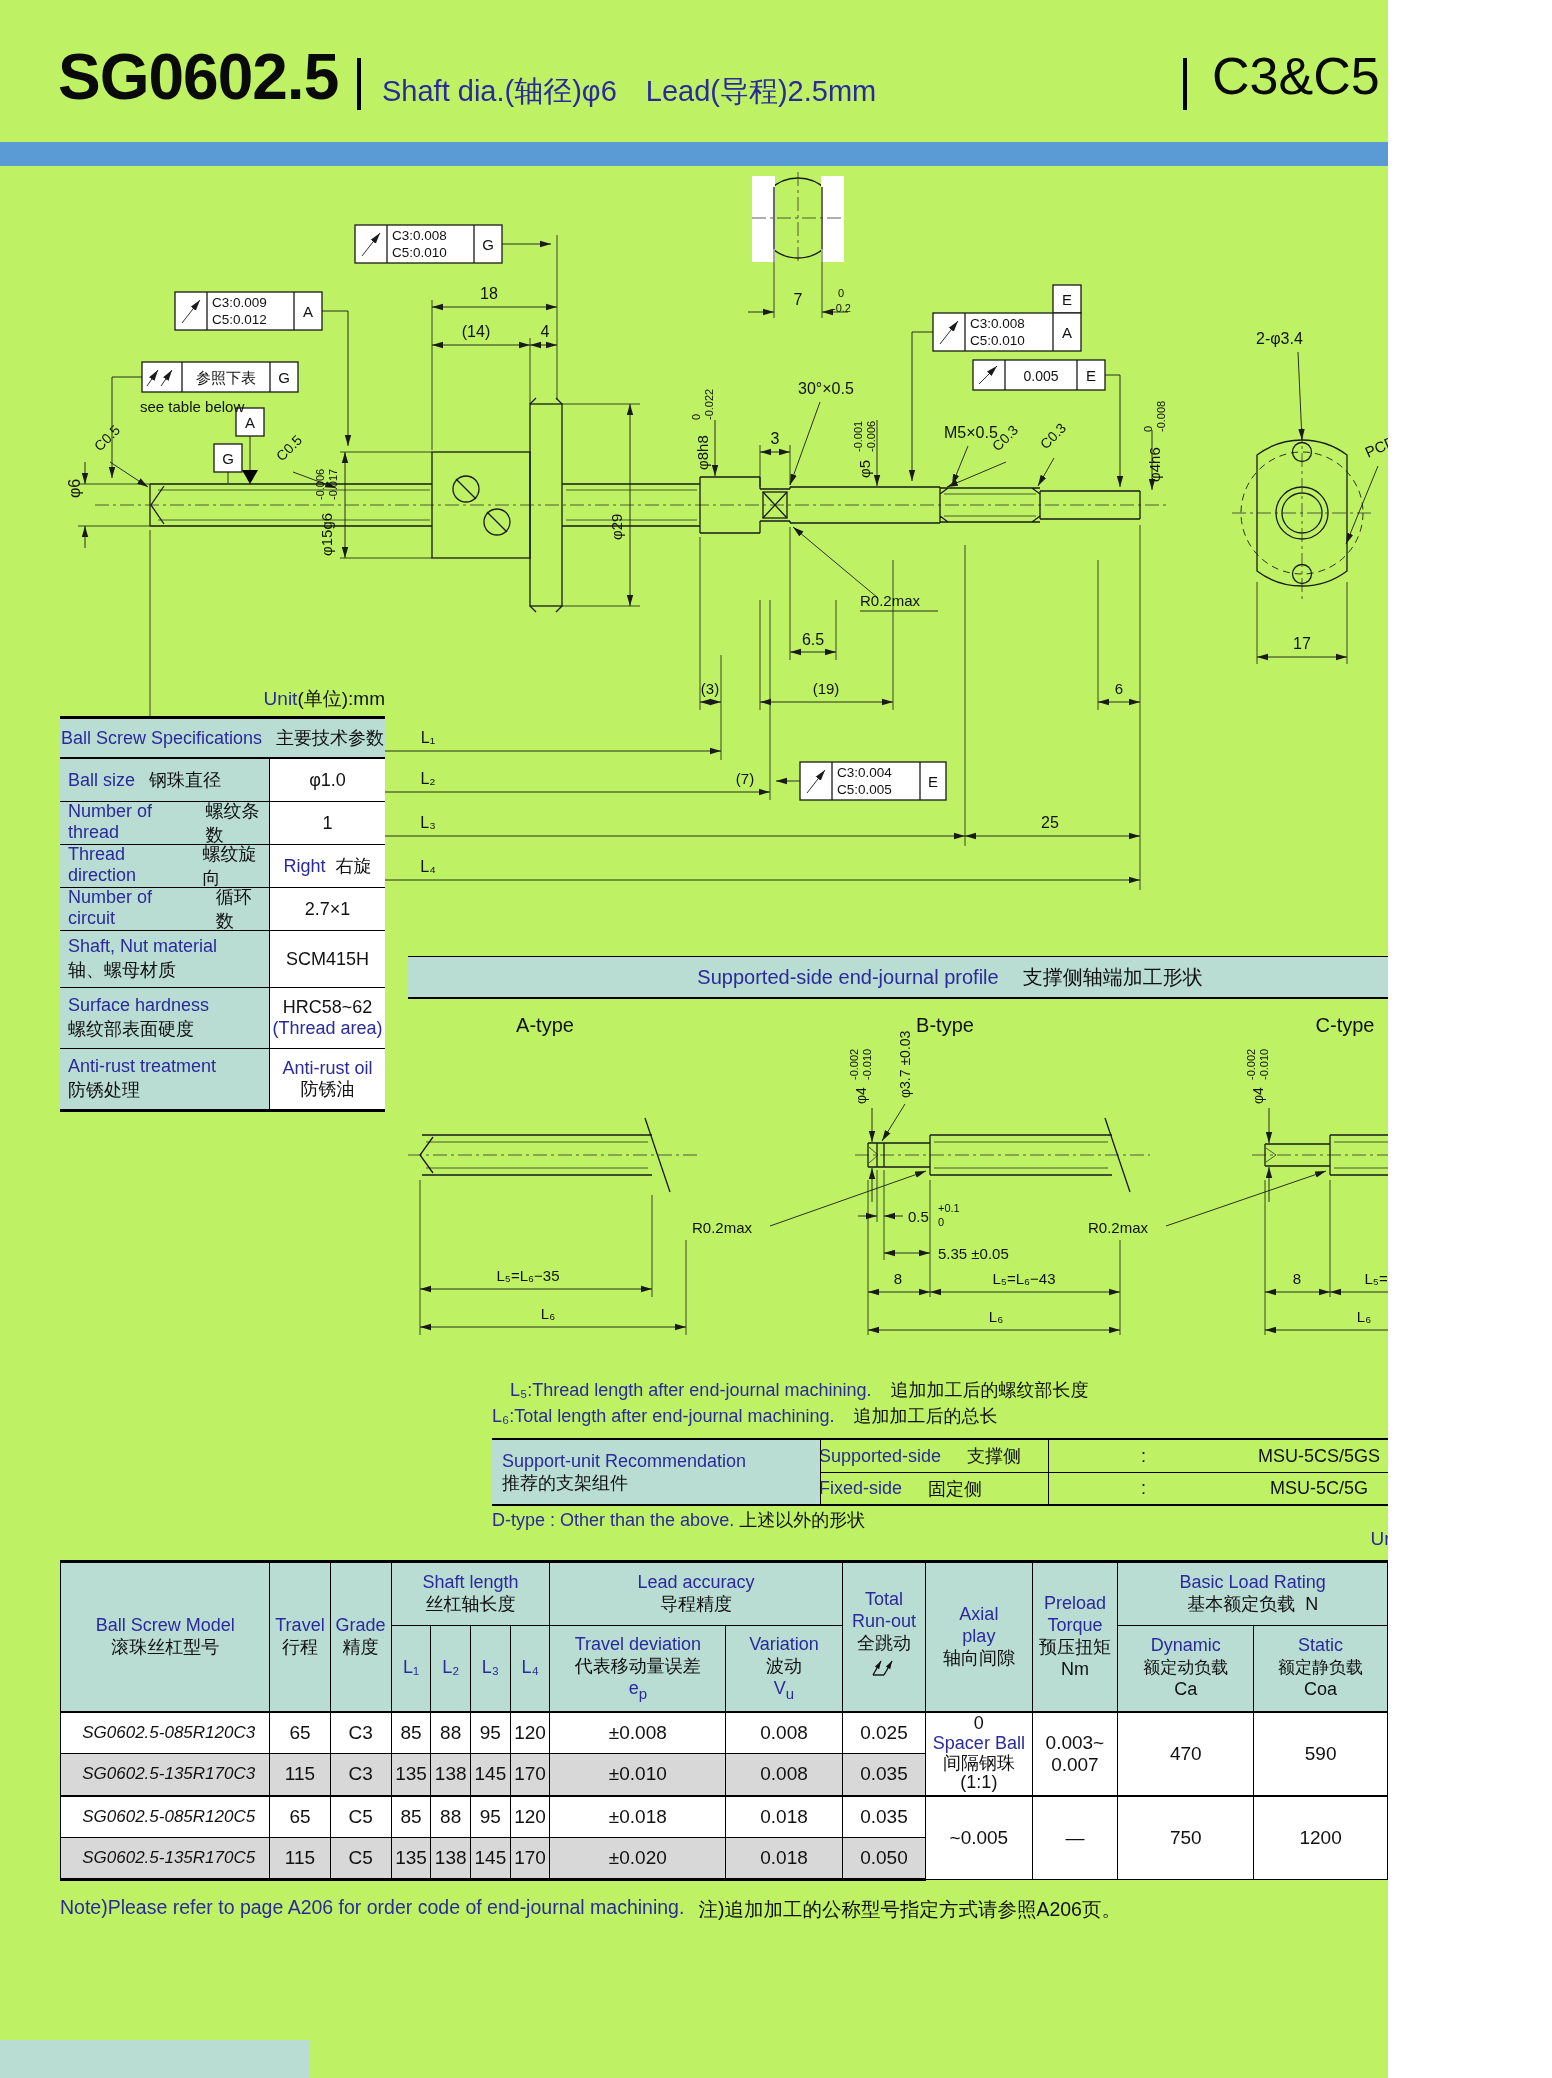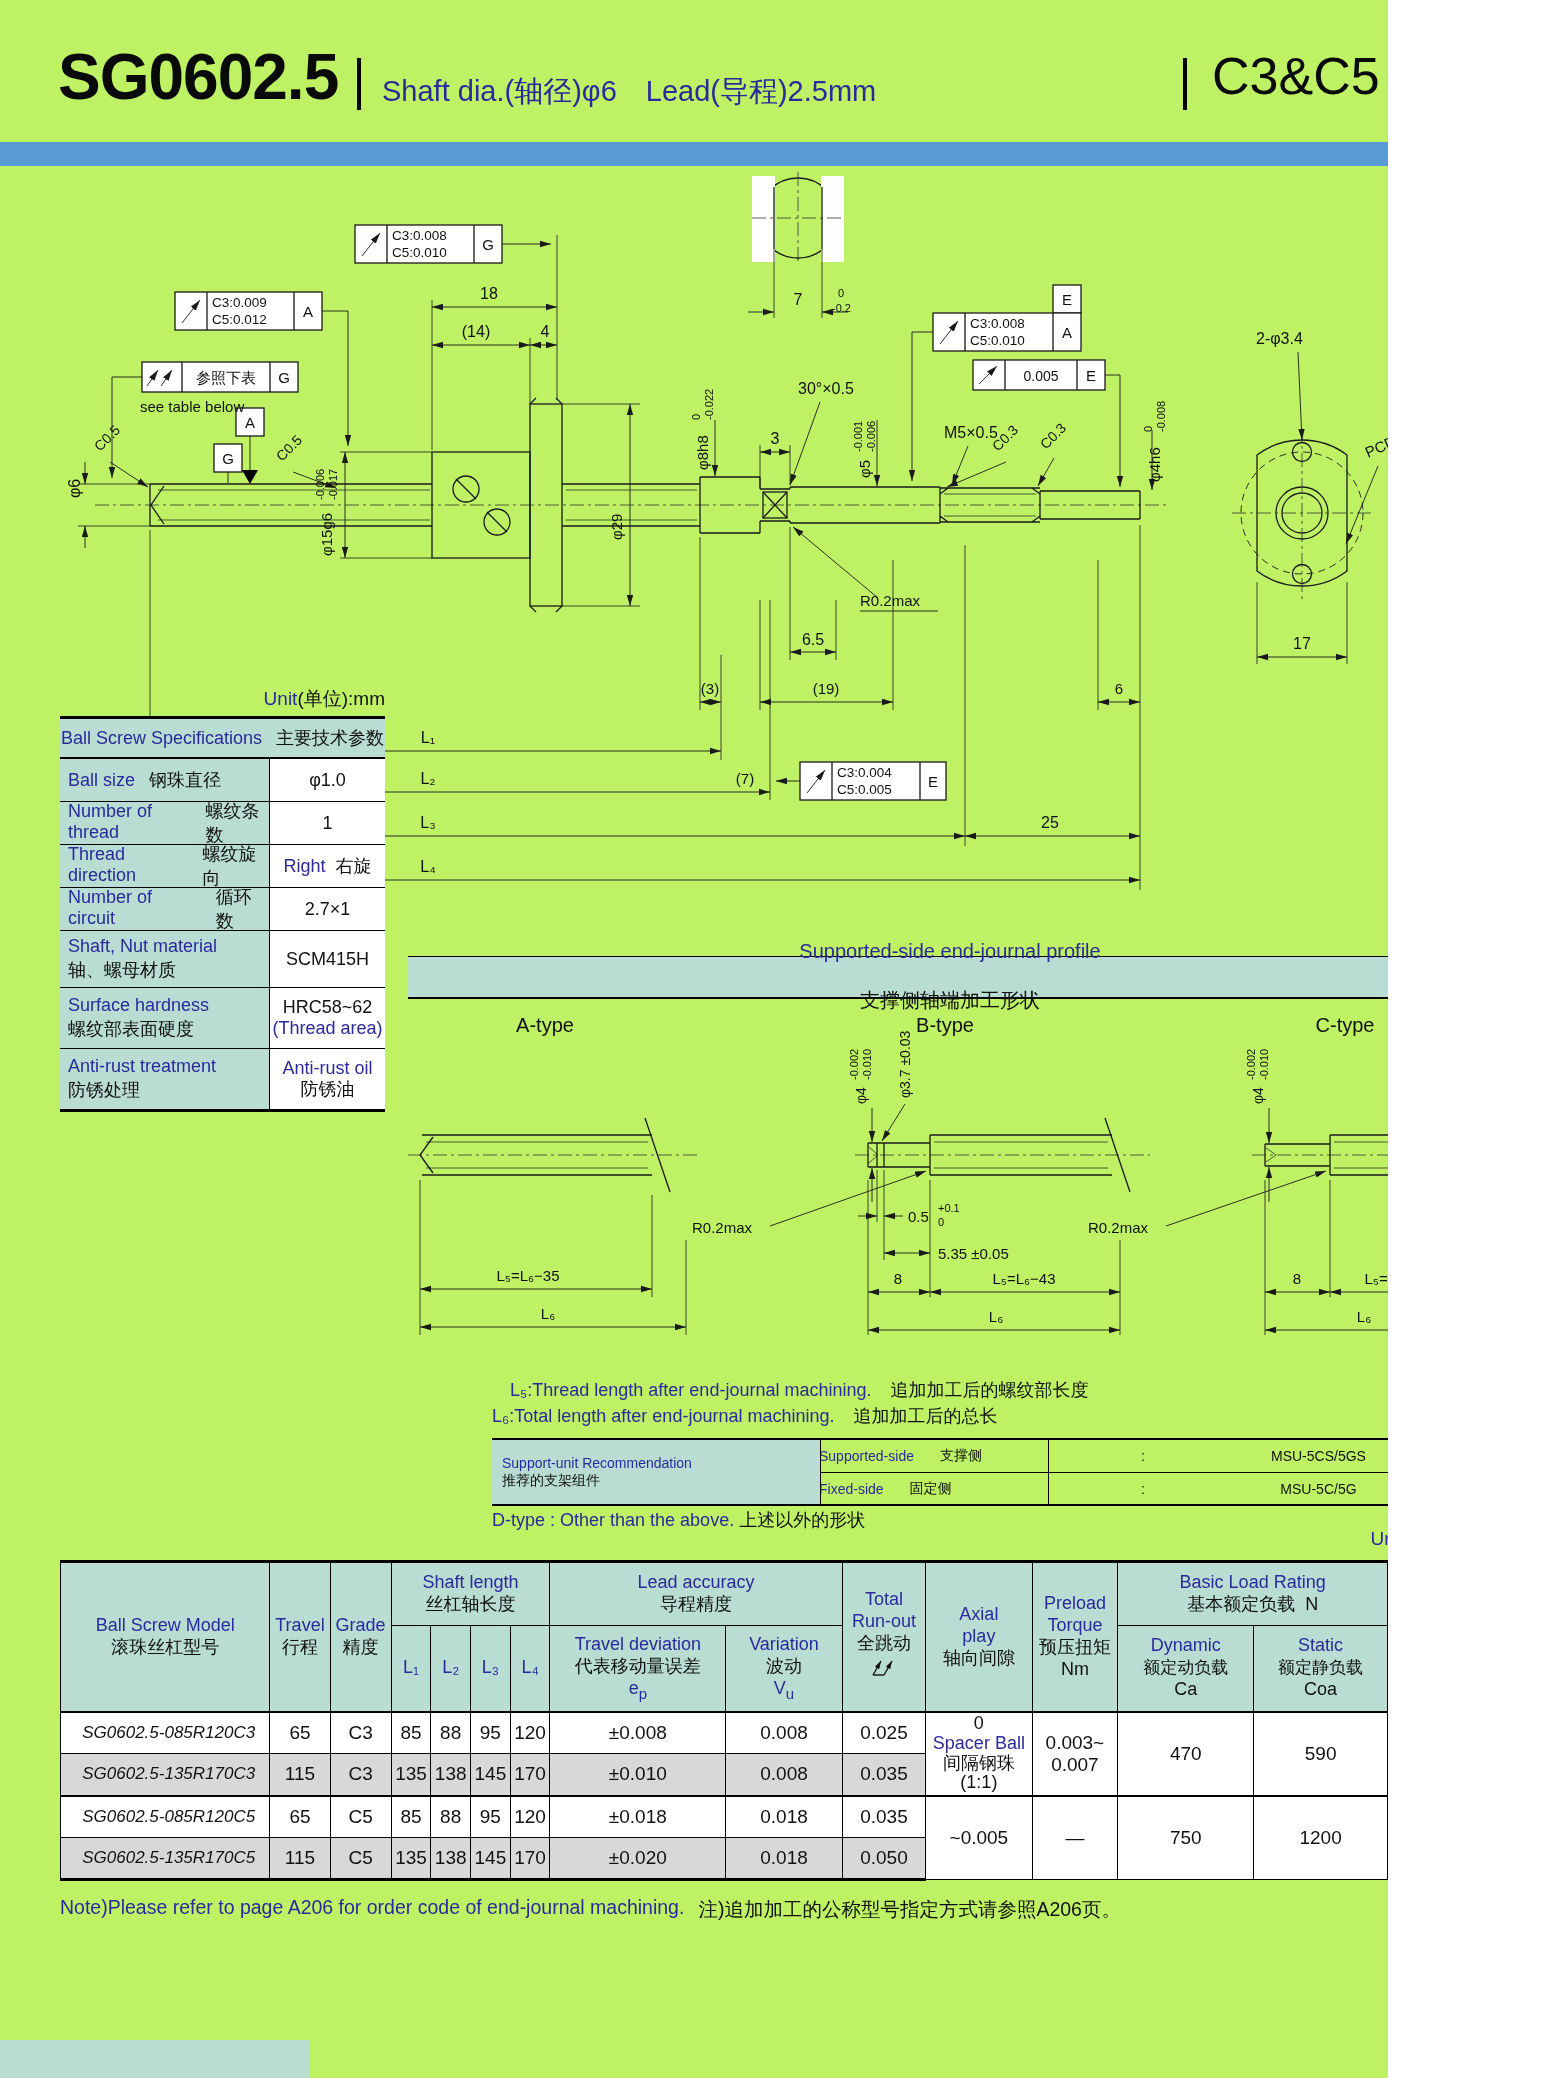--- a/index.html
+++ b/index.html
@@ -19,24 +19,24 @@
   
   #spec{left:60px;top:716px;width:325px;border-top:3px solid #000;border-bottom:3px solid #000;font-size:18px;}
   .spec-h{height:38px;background:#b9ddd2;border-bottom:2px solid #000;display:flex;align-items:center;justify-content:center;gap:14px;}
   .spec-r{display:flex;border-bottom:1px solid #000;}
   .spec-r:last-child{border-bottom:none;}
   .spec-l{width:201px;background:#b9ddd2;padding-left:8px;display:flex;flex-direction:column;justify-content:center;gap:1px;}
   .spec-l .line{display:flex;gap:14px;align-items:baseline;}
   .spec-v{flex:1;border-left:1px solid #000;background:#fff;display:flex;flex-direction:column;align-items:center;justify-content:center;line-height:1.15;}
   .spec-v .line{display:flex;gap:10px;align-items:baseline;}
   
-  #profHdr{left:408px;top:956px;width:1084px;height:40px;background:#b9ddd2;border-top:1px solid #000;border-bottom:2.5px solid #000;display:flex;align-items:center;justify-content:center;gap:24px;font-size:20px;flex-direction:column;}
+  #profHdr{left:408px;top:956px;width:1084px;height:40px;background:#b9ddd2;border-top:1px solid #000;border-bottom:2.5px solid #000;display:flex;align-items:center;justify-content:center;gap:24px;font-size:20px;}
   .legend{font-size:18px;}
   
-  #supTbl{left:492px;top:1438px;width:1000px;border-top:2.5px solid #000;border-bottom:2.5px solid #000;font-size:14px;}
+  #supTbl{left:492px;top:1438px;width:1000px;border-top:2.5px solid #000;border-bottom:2.5px solid #000;font-size:18px;}
   .sup-row{display:flex;height:32px;}
   .sup-row + .sup-row .sup-lab,.sup-row + .sup-row .sup-val{border-top:1px solid #000;}
   .sup-title{width:318px;background:#b9ddd2;border-right:1px solid #000;display:flex;flex-direction:column;justify-content:center;padding-left:10px;line-height:1.25;position:absolute;height:64px;}
   .sup-lab{margin-left:319px;width:229px;display:flex;align-items:center;gap:26px;padding-left:8px;border-right:1px solid #000;}
   .sup-val{flex:1;display:flex;align-items:center;}
   .sup-val .colon{margin-left:92px;}
   .sup-val .val{flex:1;text-align:center;}
   
   #mainTbl{left:60px;top:1560px;border-collapse:collapse;table-layout:fixed;}
   #mainTbl th,#mainTbl td{border:1px solid #000;padding:0;text-align:center;vertical-align:middle;}

